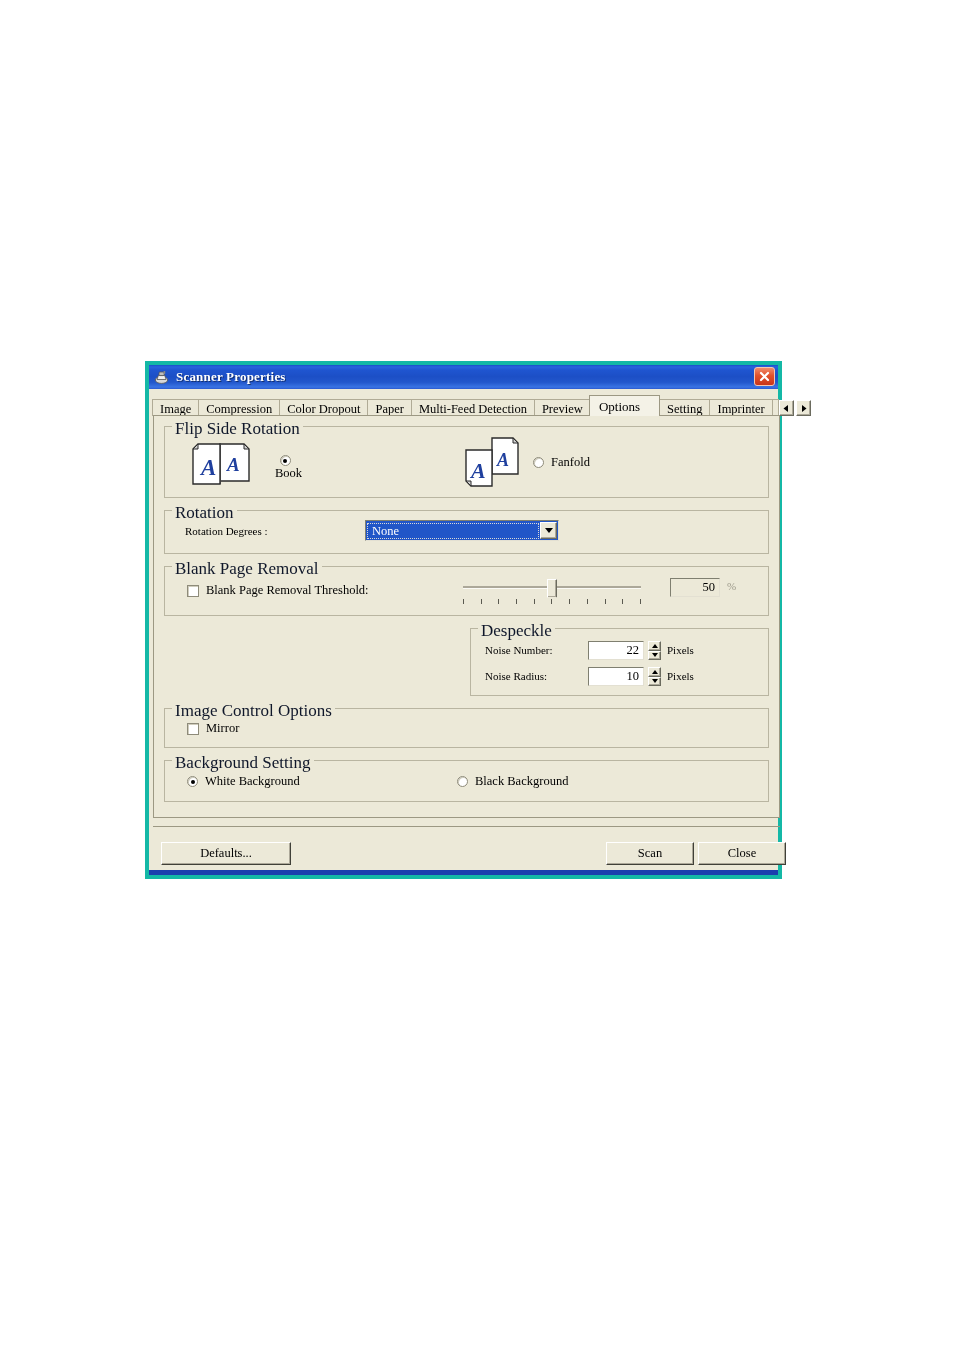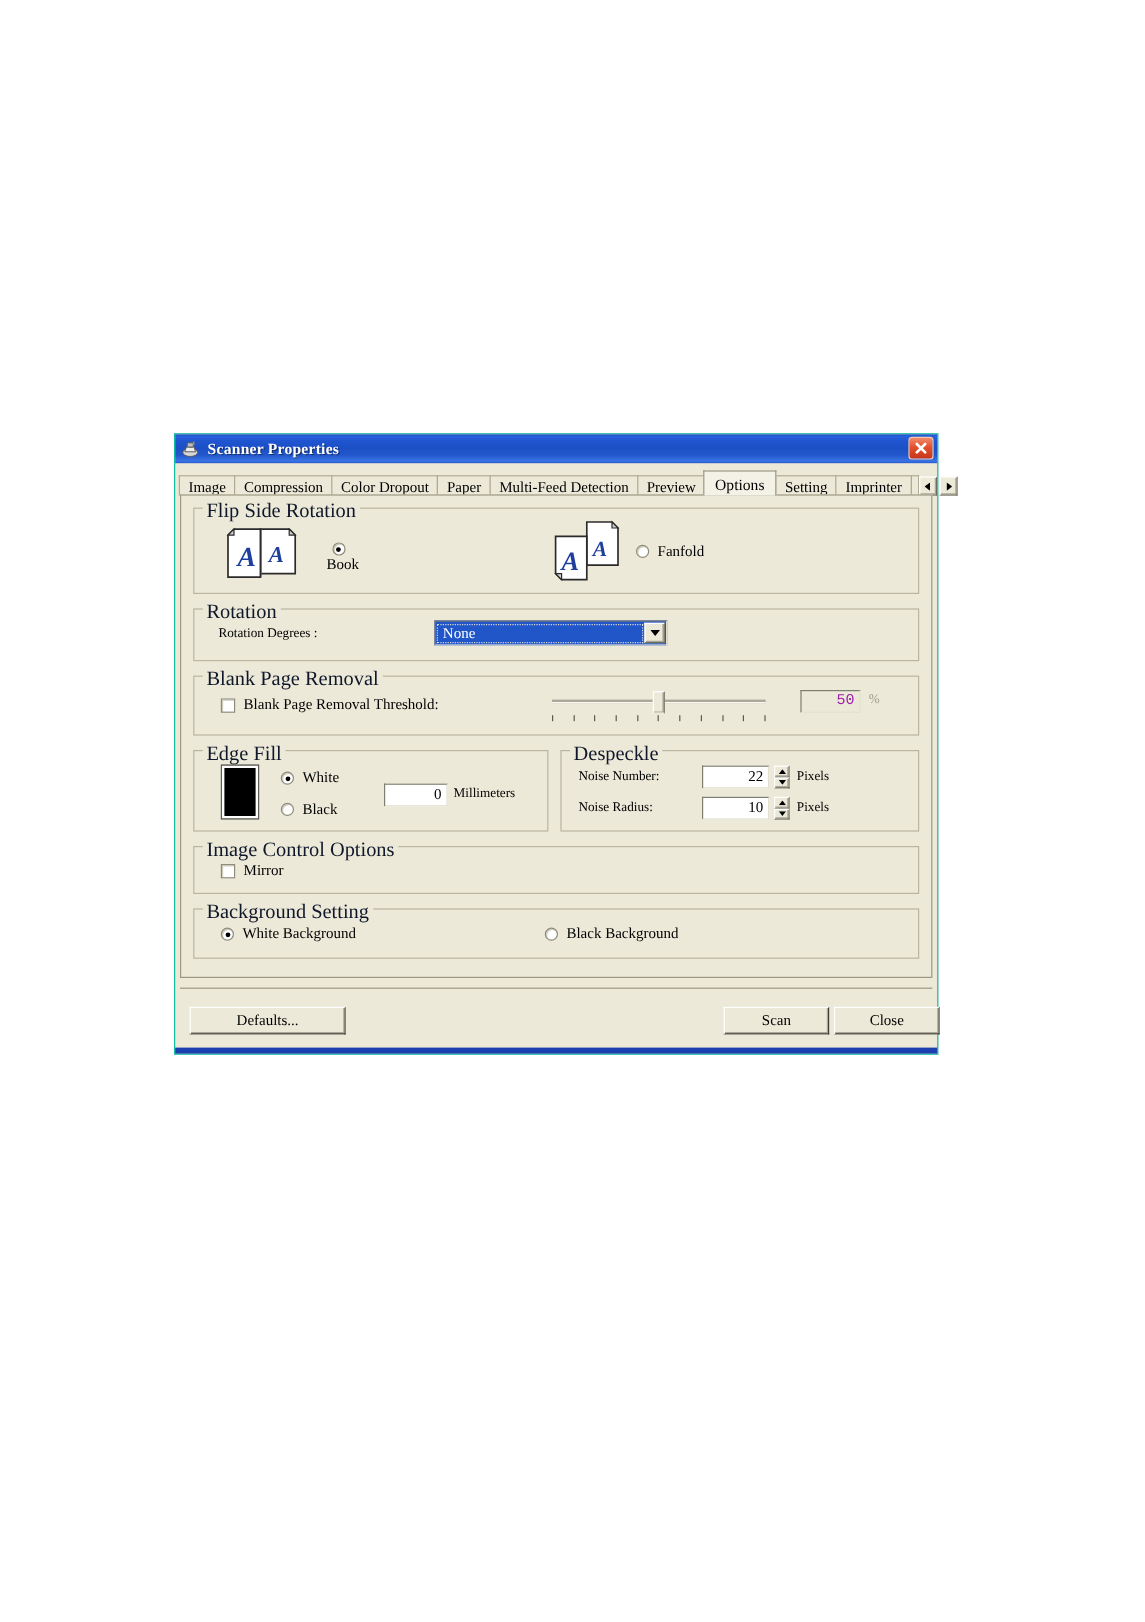--- a/index.html
+++ b/index.html
@@ -16,21 +16,21 @@
   }
 
   
   #dialog {
     position: absolute;
     left: 145px;
     top: 361px;
     width: 637px;
     height: 518px;
     background: #ece9d8;
-    border: 1px solid #14b8a6;
+    border: 4px solid #14b8a6;
     box-sizing: border-box;
   }
 
   
   .titlebar {
     position: relative;
     height: 24px;
     background: linear-gradient(to bottom,
        #1a50c8 0%, #2a63dd 8%, #1f55d0 22%,
        #1c4fc6 48%, #2257cc 72%, #3a74e4 92%, #2a5ad0 100%);
@@ -92,21 +92,21 @@
     height: 17px;
     line-height: 16px;
     box-sizing: border-box;
     white-space: nowrap;
   }
   .tab.selected {
     background: #f4f2e7;
     height: 21px;
     line-height: 19px;
     font-size: 13px;
-    padding: 1px 9px 2px 9px;
+    padding: 1px 19px 2px 9px;
     border-color: #9c9883;
     position: relative;
     z-index: 3;
     margin-left: -1px;
   }
   .tab.clipped {
     overflow: hidden;
     width: 19px;
     padding-left: 5px;
     padding-right: 0;
@@ -211,21 +211,21 @@
     border: 1px solid #7f7f70;
     border-right-color: #e3e0d2;
     border-bottom-color: #e3e0d2;
     box-sizing: border-box;
     font-size: 12.5px;
     text-align: right;
     padding: 1px 4px 1px 2px;
     color: #000;
     line-height: 15px;
   }
-  .field.disabled { background:#ece9d8; color:#a21caf;font-family:Liberation Mono, monospace; }
+  .field.disabled { background:#ece9d8; color:#000000; }
 
   
   .combo {
     background: #2156c8;
     border: 1px solid #7f7f70;
     border-right-color: #e3e0d2;
     border-bottom-color: #e3e0d2;
     box-sizing: border-box;
     display: flex;
     align-items: center;
@@ -463,39 +463,20 @@
             <span></span>
         </div>
       </div>
 
       <div class="field disabled" style="position:absolute;left:505px;top:11px;width:50px;height:19px;">
         <span>50</span>
       </div>
       <span class="lbl" style="position:absolute;left:562px;top:13px;color:#9d9a8b;">%</span>
     </div>
 
-    <div class="group" style="left:10px; top:212px; width:296px; height:68px;">
-      <span class="legend">Edge Fill</span>
-
-      <span class="swatch" style="position:absolute;left:23px;top:12px;"></span>
-
-      <div class="row" style="position:absolute;left:72px;top:15px;">
-        <span class="radio checked"></span>
-        <span class="ctl-label">White</span>
-      </div>
-      <div class="row" style="position:absolute;left:72px;top:41px;">
-        <span class="radio"></span>
-        <span class="ctl-label">Black</span>
-      </div>
-
-      <div class="field" style="position:absolute;left:158px;top:27px;width:53px;height:19px;">
-        <span>0</span>
-      </div>
-      <span class="lbl" style="position:absolute;left:216px;top:29px;">Millimeters</span>
-    </div>
 
     <div class="group" style="left:316px; top:212px; width:299px; height:68px;">
       <span class="legend">Despeckle</span>
 
       <span class="lbl" style="position:absolute;left:14px;top:15px;">Noise Number:</span>
       <div class="field" style="position:absolute;left:117px;top:12px;width:56px;height:19px;">
         <span>22</span>
       </div>
       <div class="spin" style="position:absolute;left:175px;top:12px;">
         <div>

